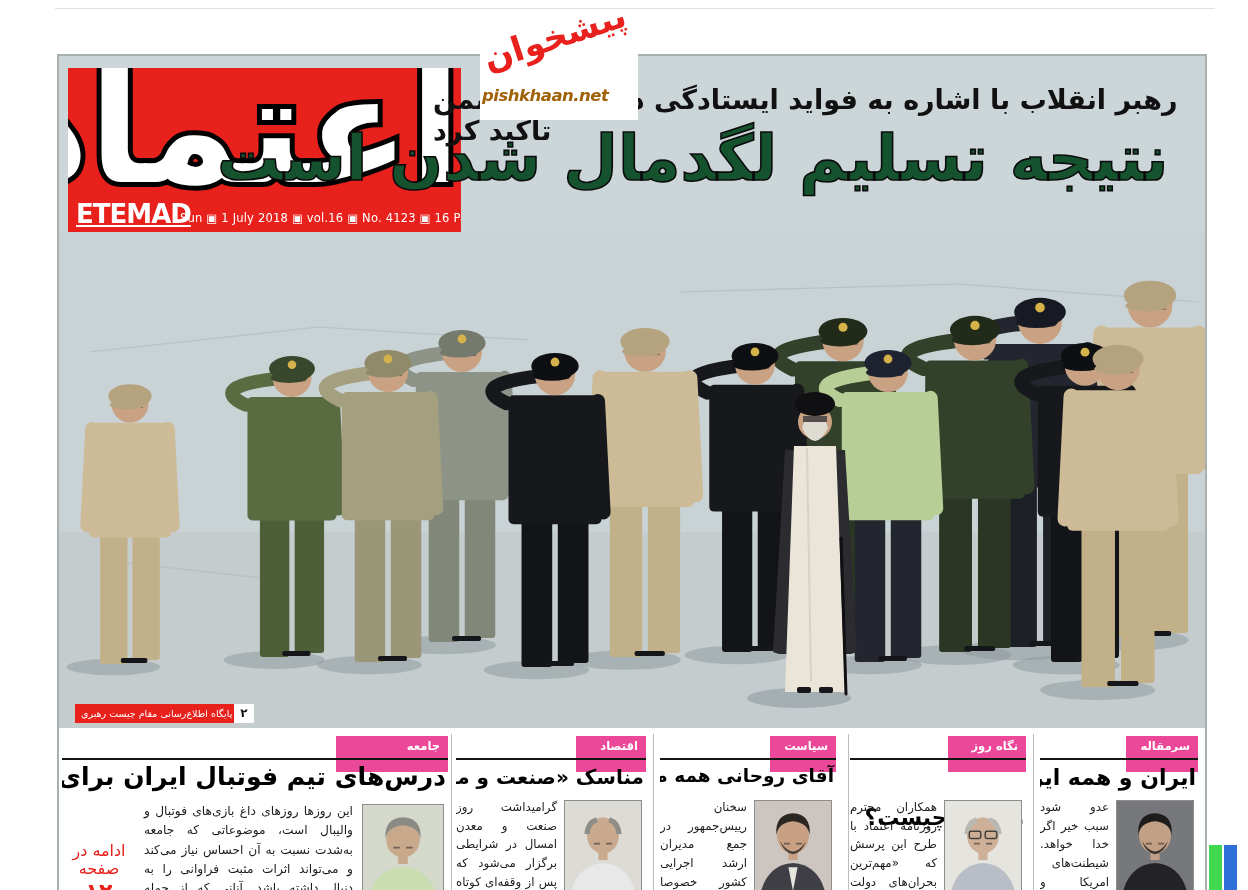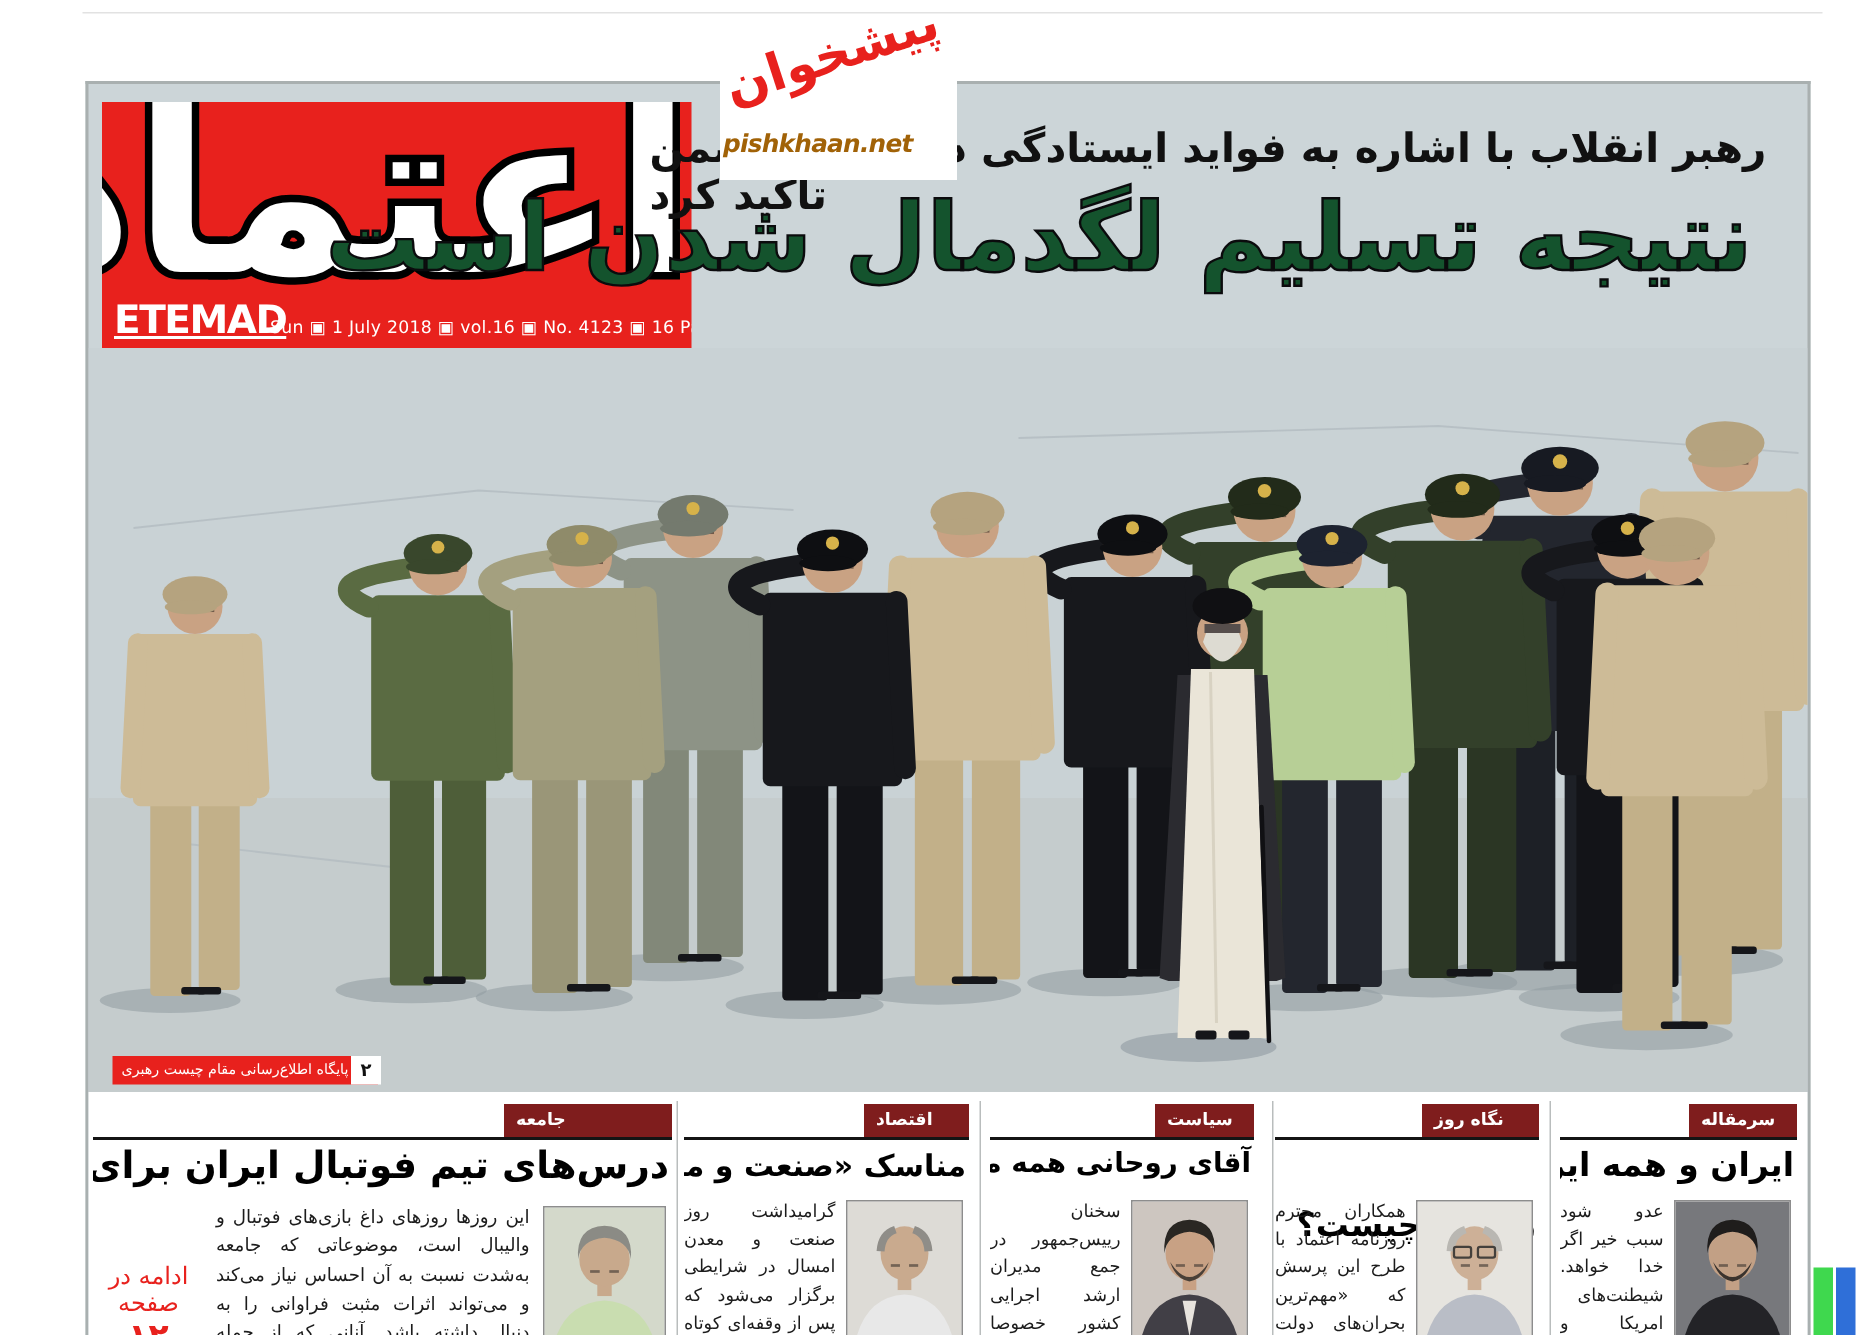--- a/index.html
+++ b/index.html
@@ -54,23 +54,23 @@
 
   
   .col { position:absolute; top:672px; bottom:0; overflow:hidden; }
   #col-sarmaghale { left:981px; width:158px; }
   #col-negah      { left:791px; width:176px; }
   #col-siasat     { left:601px; width:176px; }
   #col-eghtesad   { left:397px; width:190px; }
   #col-jameeh     { left:3px;   width:386px; }
   .vdiv { position:absolute; top:678px; bottom:0; width:1px; background:#b9bdbd; }
 
-  .sec-bar { position:absolute; top:8px; right:0; height:22px; background:#7f1d1d;
+  .sec-bar { position:absolute; top:8px; right:0; height:36px; background:#ec4899;
              color:#fff; font-size:11.5px; font-weight:bold; line-height:20px;
-             direction:rtl; text-align:left; padding:0 8px; }
+             direction:rtl; text-align:right; padding:0 8px; }
   .sec-rule { position:absolute; top:30px; left:0; right:0; border-top:2px solid #141414; }
   .sec-title { position:absolute; top:37px; left:0; right:2px; direction:rtl; text-align:right;
                font-weight:bold; color:#000; font-size:20px; white-space:nowrap; }
   #col-jameeh .sec-title { font-size:25px; top:34px; }
   #col-sarmaghale .sec-title { font-size:22px; }
   #col-negah .sec-title { font-size:22px;margin-top:40px; }
   .sec-body { position:absolute; top:70px; left:0; right:0; bottom:0; direction:rtl;
               text-align:justify; font-size:11.8px; line-height:1.58; color:#1c1c1c; }
   #col-jameeh .sec-body { top:74px; font-size:12.2px; }
 

